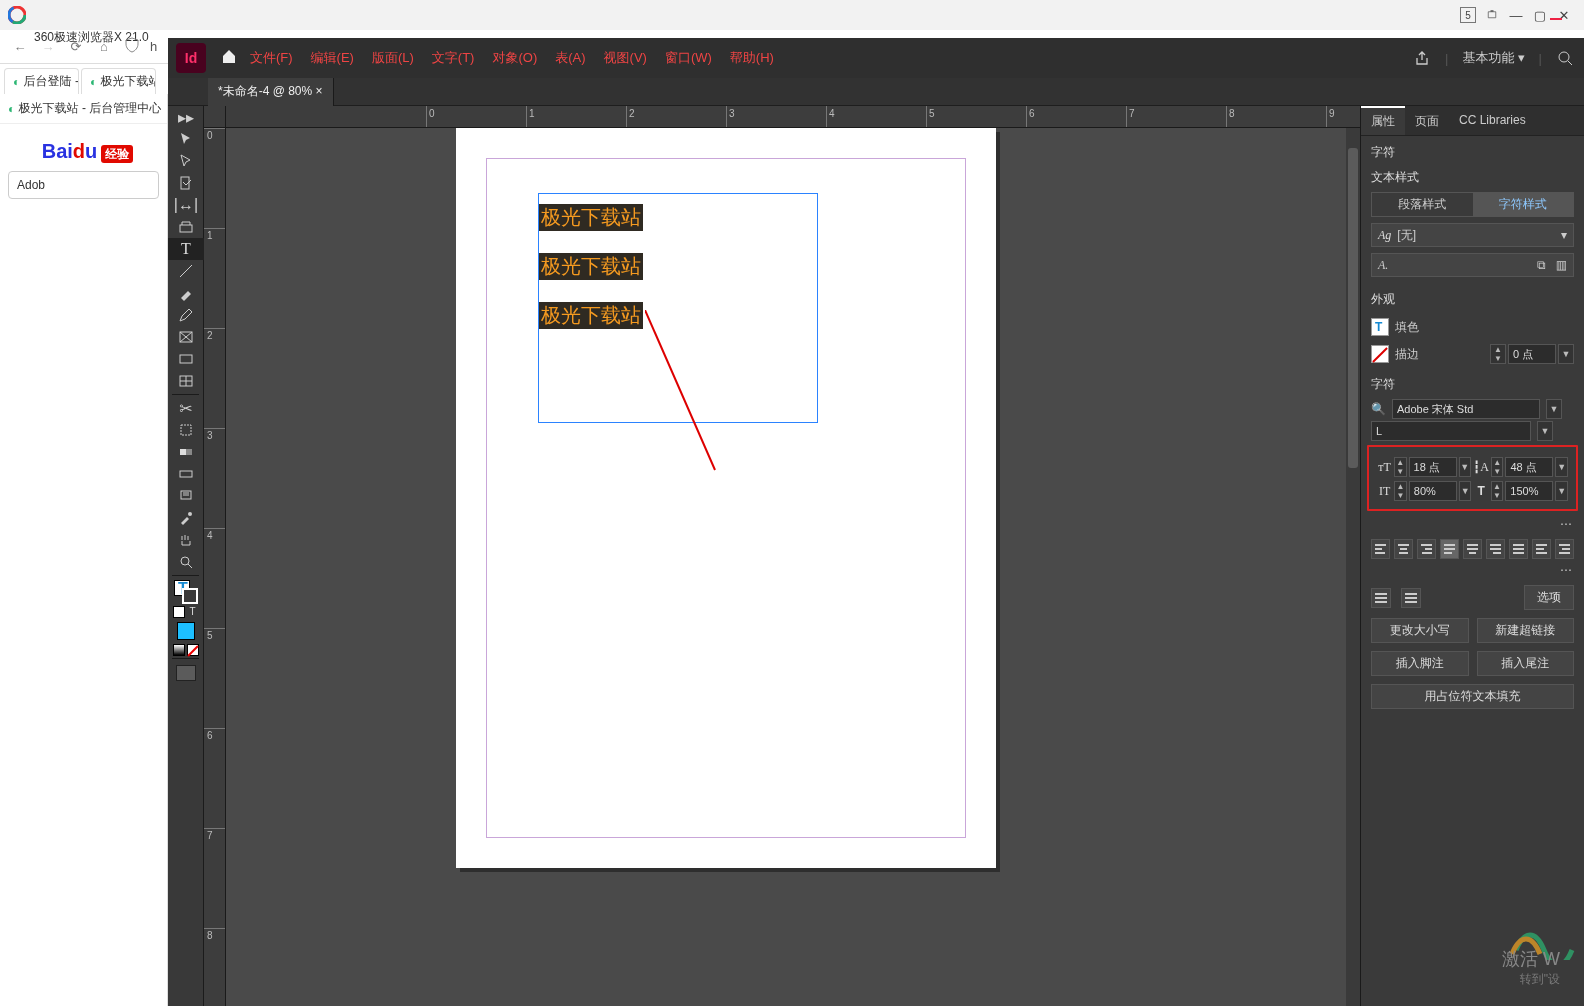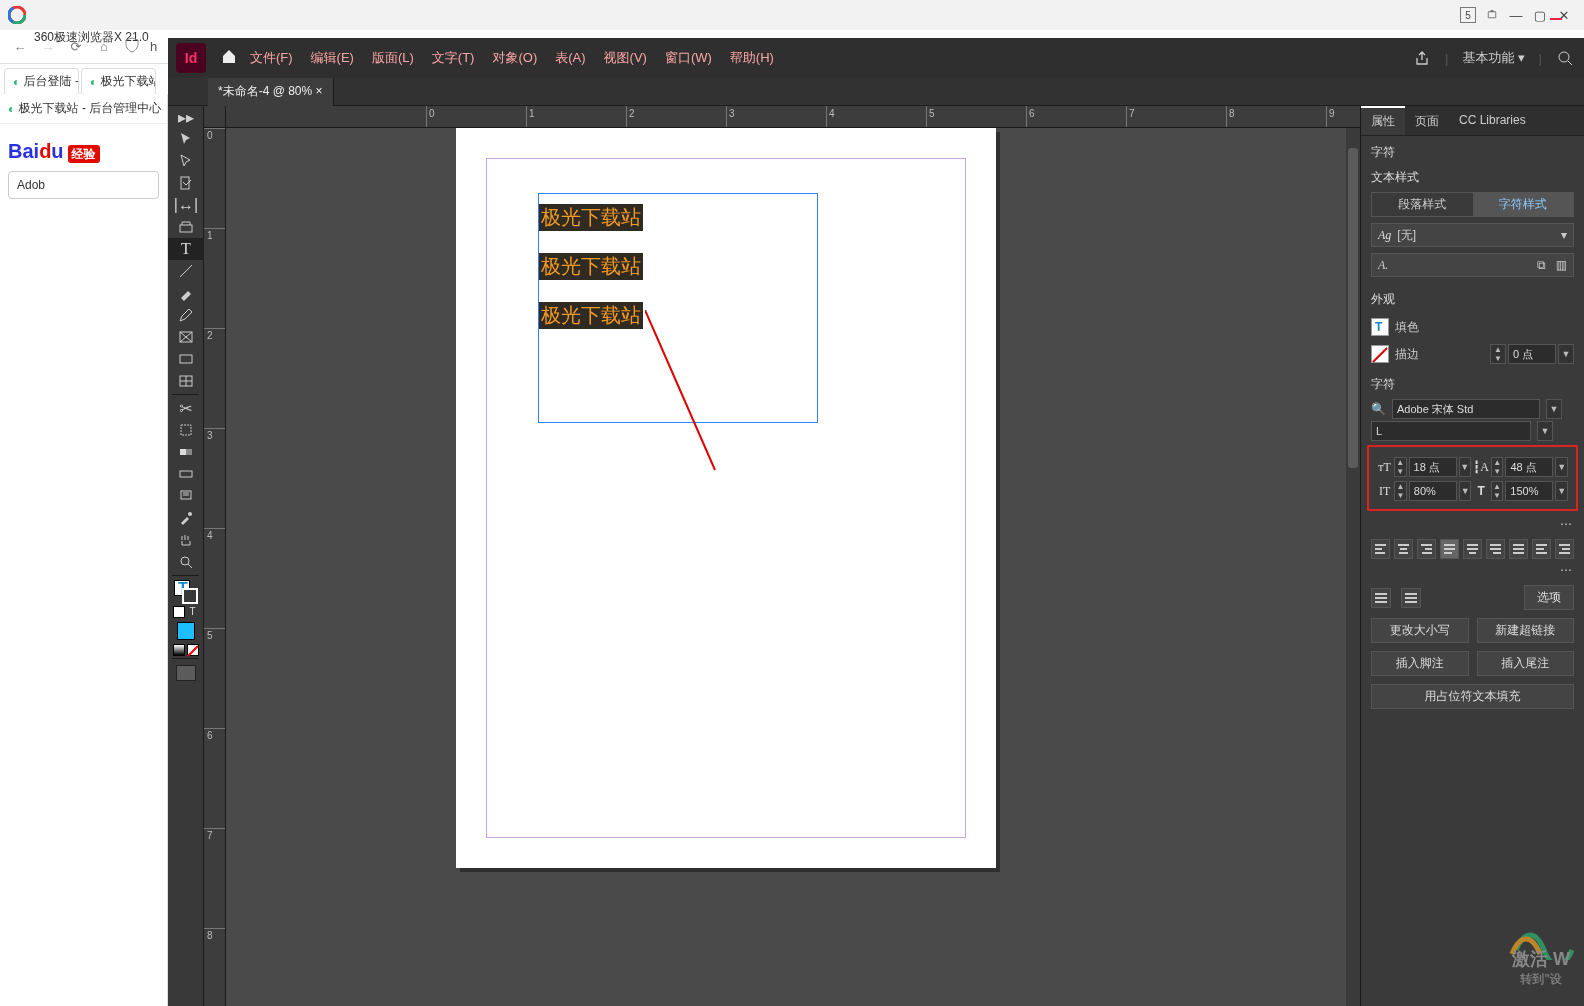--- a/index.html
+++ b/index.html
@@ -17,31 +17,31 @@
 .addr-bar .nav { width: 28px; text-align: center; color: #777; }
 .addr-bar .urlbox { flex: 0 0 60px; overflow: hidden; margin-left: 4px; }
 
 
 .tab-strip { height: 30px; background: #fff; display: flex; align-items: flex-end; padding-left: 4px; font-size: 12px; }
 .tab { height: 26px; display: flex; align-items: center; padding: 0 8px; border: 1px solid #ddd; border-bottom: none; border-radius: 4px 4px 0 0; margin-right: 2px; color: #333; max-width: 75px; overflow: hidden; white-space: nowrap; }
 
 
 .browser-content { position: absolute; left: 0; top: 94px; width: 168px; height: 912px; background: #fff; border-right: 1px solid #ddd; overflow: hidden; }
 .second-tabs { height: 30px; display: flex; align-items: center; padding-left: 8px; font-size: 12px; color: #333; border-bottom: 1px solid #eee; }
-.bai-logo { margin: 16px 0 8px 8px; font-size: 20px; font-weight: bold; color: #2932e1; }
+.bai-logo { margin: 16px 0 8px 8px; font-size: 20px; font-weight: bold; color: #2932e1; text-align: center; }
 .bai-logo .red { color: #e10900; }
 .bai-logo .exp { font-size: 12px; color: #fff; background: #e10900; padding: 2px 4px; border-radius: 3px; margin-left: 4px; }
 .bai-search { margin: 6px 8px; border: 1px solid #ccc; border-radius: 4px; padding: 6px 8px; font-size: 12px; color: #333; }
 
 
 .id-shell { position: absolute; left: 168px; top: 38px; width: 1416px; height: 968px; background: #323232; color: #ccc; }
 .id-topbar { height: 40px; background: #2f2f2f; display: flex; align-items: center; }
 .id-app-badge { width: 30px; height: 30px; background: #49021f; color: #ff2f6a; display: flex; align-items: center; justify-content: center; font-weight: bold; font-size: 14px; margin: 0 8px; border-radius: 4px; }
 .id-home { width: 30px; text-align: center; color: #eee; }
-.id-menu { display: flex; gap: 18px; margin-left: 6px; font-size: 13px; color: #fca5a5; }
+.id-menu { display: flex; gap: 18px; margin-left: 6px; font-size: 13px; color: #ef4444; }
 .id-top-right { margin-left: auto; display: flex; align-items: center; gap: 14px; padding-right: 10px; font-size: 13px; }
 .id-top-right .sep { color: #555; }
 .id-top-right svg { width: 16px; height: 16px; }
 
 .id-tabbar { height: 28px; background: #323232; display: flex; align-items: center; border-bottom: 1px solid #1e1e1e; }
 .id-dtab { padding: 0 10px; height: 28px; display: flex; align-items: center; font-size: 12px; color: #eee; border-right: 1px solid #1a1a1a; background: #3d3d3d; }
 
 
 .toolbox { position: absolute; left: 0; top: 68px; width: 36px; bottom: 0; background: #393939; border-right: 1px solid #1b1b1b; }
 .tool { width: 36px; height: 22px; display: flex; align-items: center; justify-content: center; color: #d0d0d0; }
@@ -110,21 +110,21 @@
 .al { width: 22px; height: 20px; background: #444; border: 1px solid #555; display: flex; flex-direction: column; justify-content: center; gap: 2px; padding: 3px; }
 .al.active { background: #666; }
 .al span { height: 2px; background: #ccc; }
 .bul-row { display: flex; align-items: center; padding: 4px 10px; gap: 10px; }
 .bul { width: 20px; height: 20px; background: #444; border: 1px solid #555; display: flex; flex-direction: column; justify-content: center; gap: 2px; padding: 3px; }
 .bul span { height: 2px; background: #ccc; }
 .btn { background: #444; border: 1px solid #555; color: #ddd; padding: 3px 0; text-align: center; font-size: 12px; }
 .btn-row { display: flex; gap: 8px; padding: 4px 10px; }
 .btn-row .btn { flex: 1; }
 .btn-full { margin: 4px 10px; }
-.activate { position: absolute; right: 14px; bottom: 18px; text-align: center; color: #7a7a7a; font-size: 12px; font-weight: bold; }
+.activate { position: absolute; right: 24px; bottom: 18px; text-align: right; color: #7a7a7a; font-size: 12px; }
 .activate .big { font-size: 18px; color: #888; }
 .watermark { position: absolute; right: 6px; bottom: 46px; width: 72px; height: 40px; opacity: .7; }
 .dotted-red { position: absolute; right: 22px; top: 18px; width: 12px; height: 6px; border-top: 2px dashed #e24; }
 
 .icon-link { display: inline-flex; width: 18px; height: 18px; align-items: center; justify-content: center; }
 </style>
 </head>
 <body>
 
 <div class="os-titlebar">

